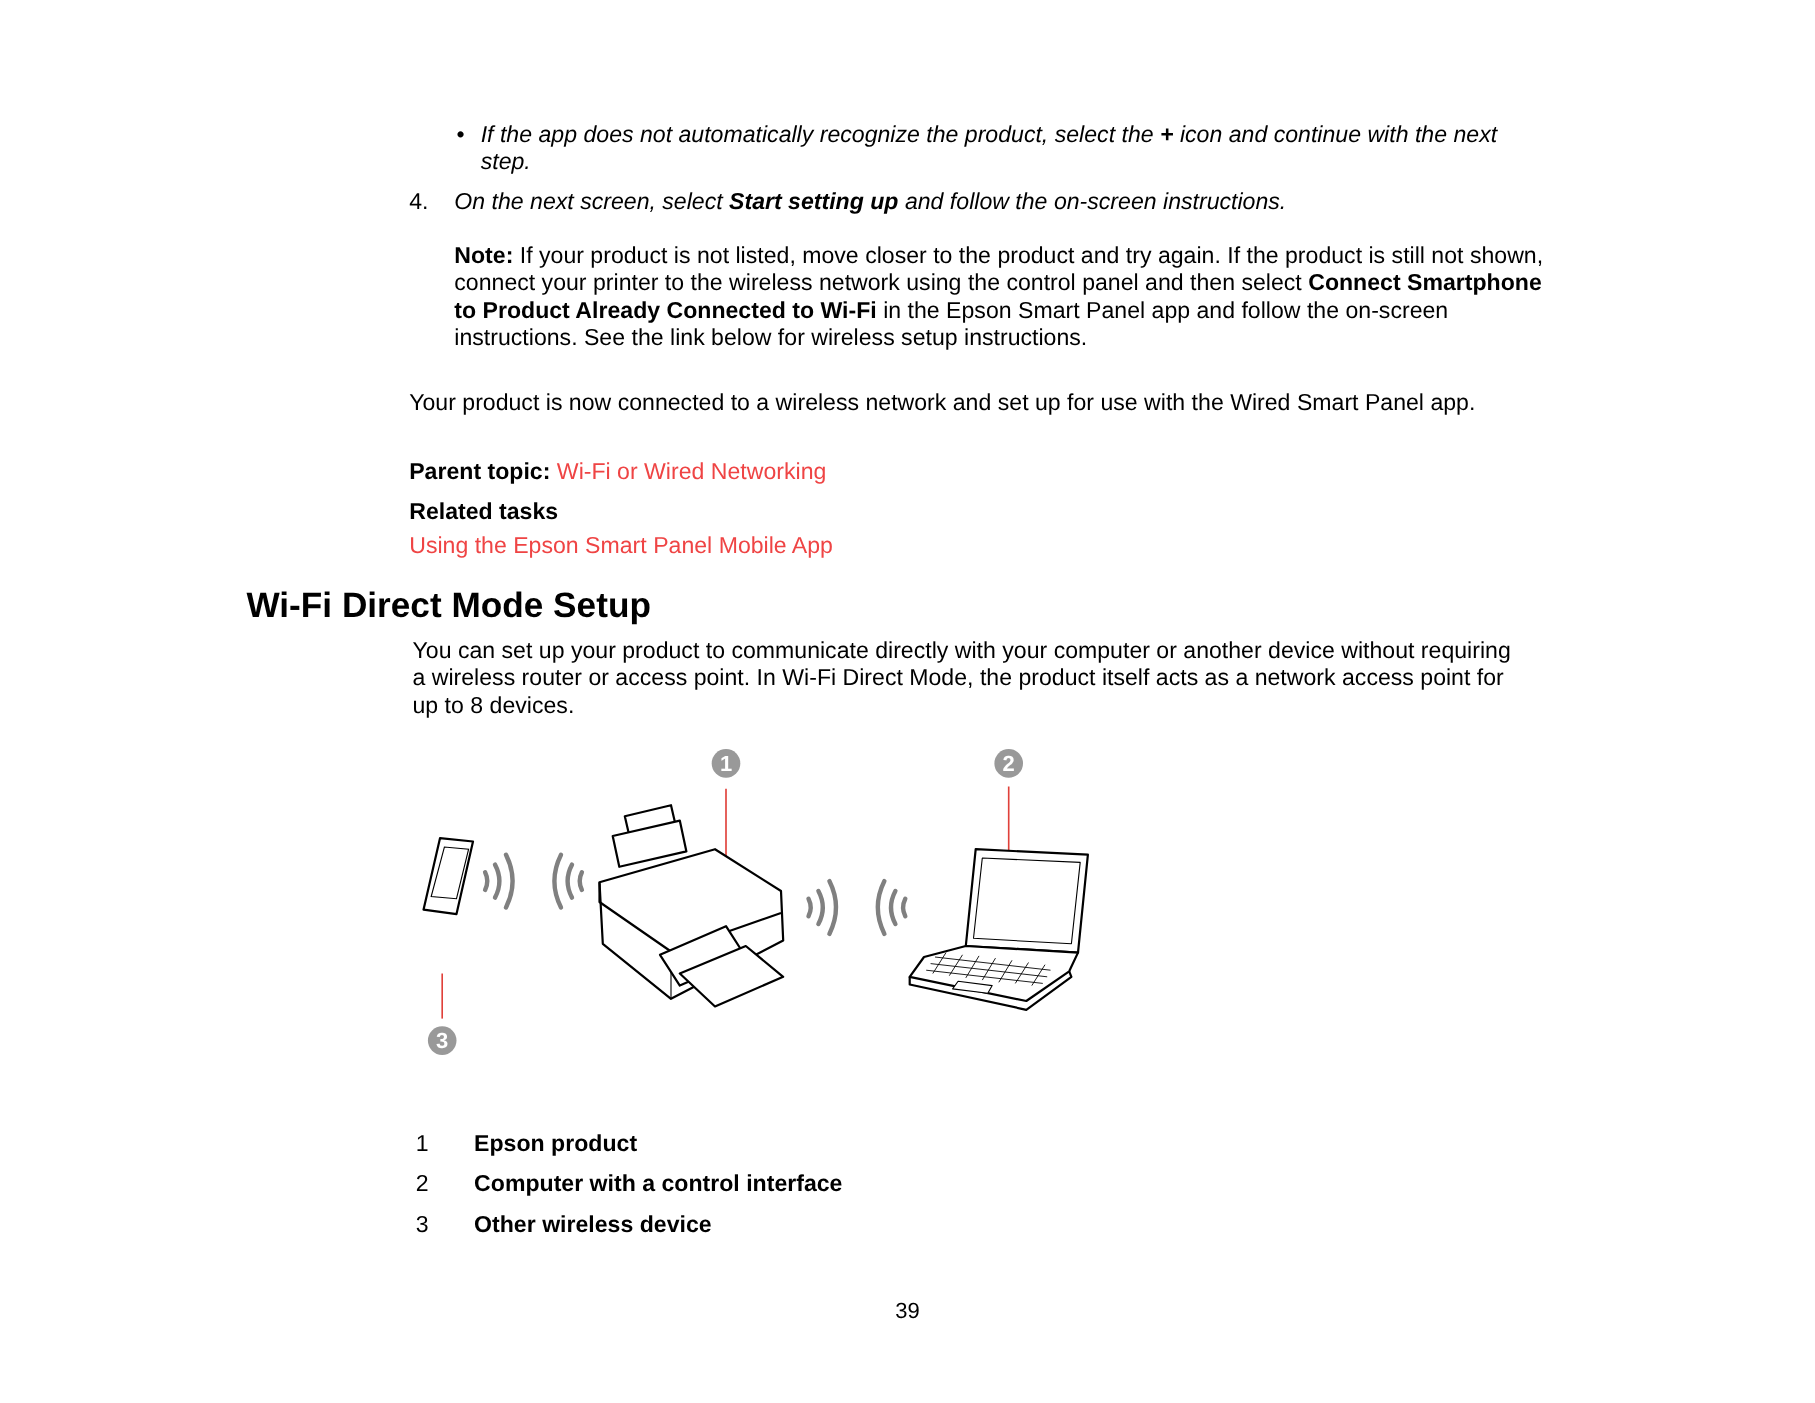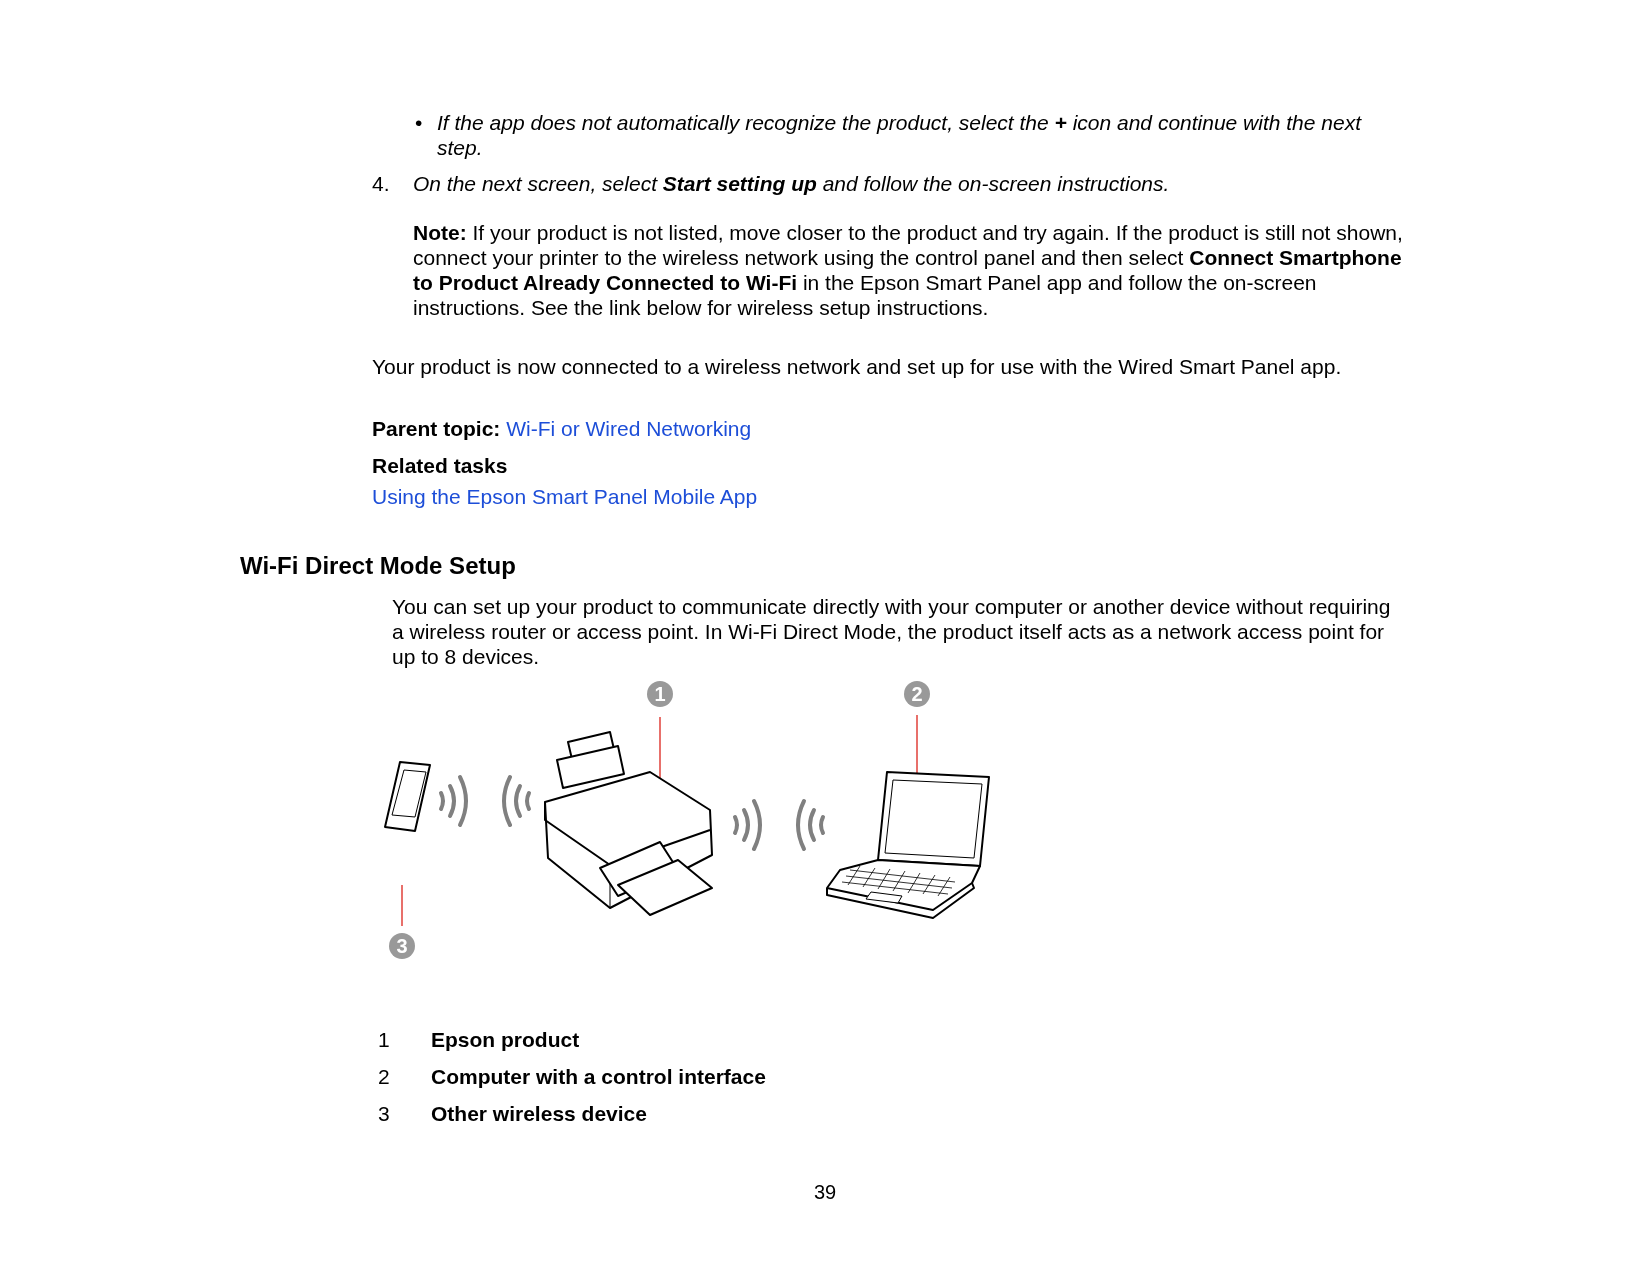--- a/index.html
+++ b/index.html
@@ -1,22 +1,22 @@
 <!DOCTYPE html>
 <html><head>
 <meta charset="utf-8">
 <style>
   html, body { margin: 0; padding: 0; background: #ffffff; }
   body { width: 1650px; height: 1275px; position: relative; overflow: hidden;
          font-family: "Liberation Sans", sans-serif; color: #000; font-size: 21px; line-height: 25px; }
   .abs { position: absolute; }
   b { font-weight: bold; }
-  .link { color: #1d4ed8; text-decoration: none; cursor: pointer; }
+  .link { color: #ef4444; text-decoration: none; cursor: pointer; }
   .p { margin: 0; }
-  h2 { margin: 16px; font-size: 24px; font-weight: bold; line-height: 38px; text-align: right; }
+  h2 { margin: 0; font-size: 32px; font-weight: bold; line-height: 38px; text-align: right; }
   .legend-row { position: absolute; left: 378px; height: 26px; }
   .legend-num { position: absolute; left: 0; width: 30px; }
   .legend-text { position: absolute; left: 53px; white-space: nowrap; font-weight: bold; }
   .pagenum { position: absolute; left: 0; width: 1650px; text-align: center; top: 1180px; font-weight: normal; font-size: 20px; }
 </style>
 </head>
 <body>
 
 <div class="abs" style="left:423px; top:110px; width:980px;">
   <span class="abs" style="left:-8px; top:0;">•</span>
@@ -37,21 +37,21 @@
 <div class="abs" style="left:372px; top:416px; white-space:nowrap;">
   <b>Parent topic:</b>
   <a class="link">Wi-Fi or Wired Networking</a>
 </div>
 
 <div class="abs" style="left:372px; top:453px;"><b>Related tasks</b></div>
 <a class="abs link" style="left:372px; top:484px; white-space:nowrap;">Using the Epson Smart Panel Mobile App</a>
 
 <h2 class="abs" style="left:224px; top:531px;">Wi-Fi Direct Mode Setup</h2>
 
-<p class="p abs" style="left:392px; top:579px; width:1010px;margin-top:15px;">You can set up your product to communicate directly with your computer or another device without requiring a wireless router or access point. In Wi-Fi Direct Mode, the product itself acts as a network access point for up to 8 devices.</p>
+<p class="p abs" style="left:375px; top:579px; width:1010px;">You can set up your product to communicate directly with your computer or another device without requiring a wireless router or access point. In Wi-Fi Direct Mode, the product itself acts as a network access point for up to 8 devices.</p>
 
 <svg class="abs" style="left:360px; top:670px;" width="650" height="300" viewBox="0 0 650 300">
 
   <g>
     <circle cx="300" cy="24" r="13" fill="#999"></circle>
     <text x="300" y="31" text-anchor="middle" font-family="Liberation Sans, sans-serif" font-size="20" font-weight="bold" fill="#fff">1</text>
     <line x1="300" y1="47" x2="300" y2="127" stroke="#e0413a" stroke-width="1.5"></line>
   </g>
   <g>
     <circle cx="557" cy="24" r="13" fill="#999"></circle>

